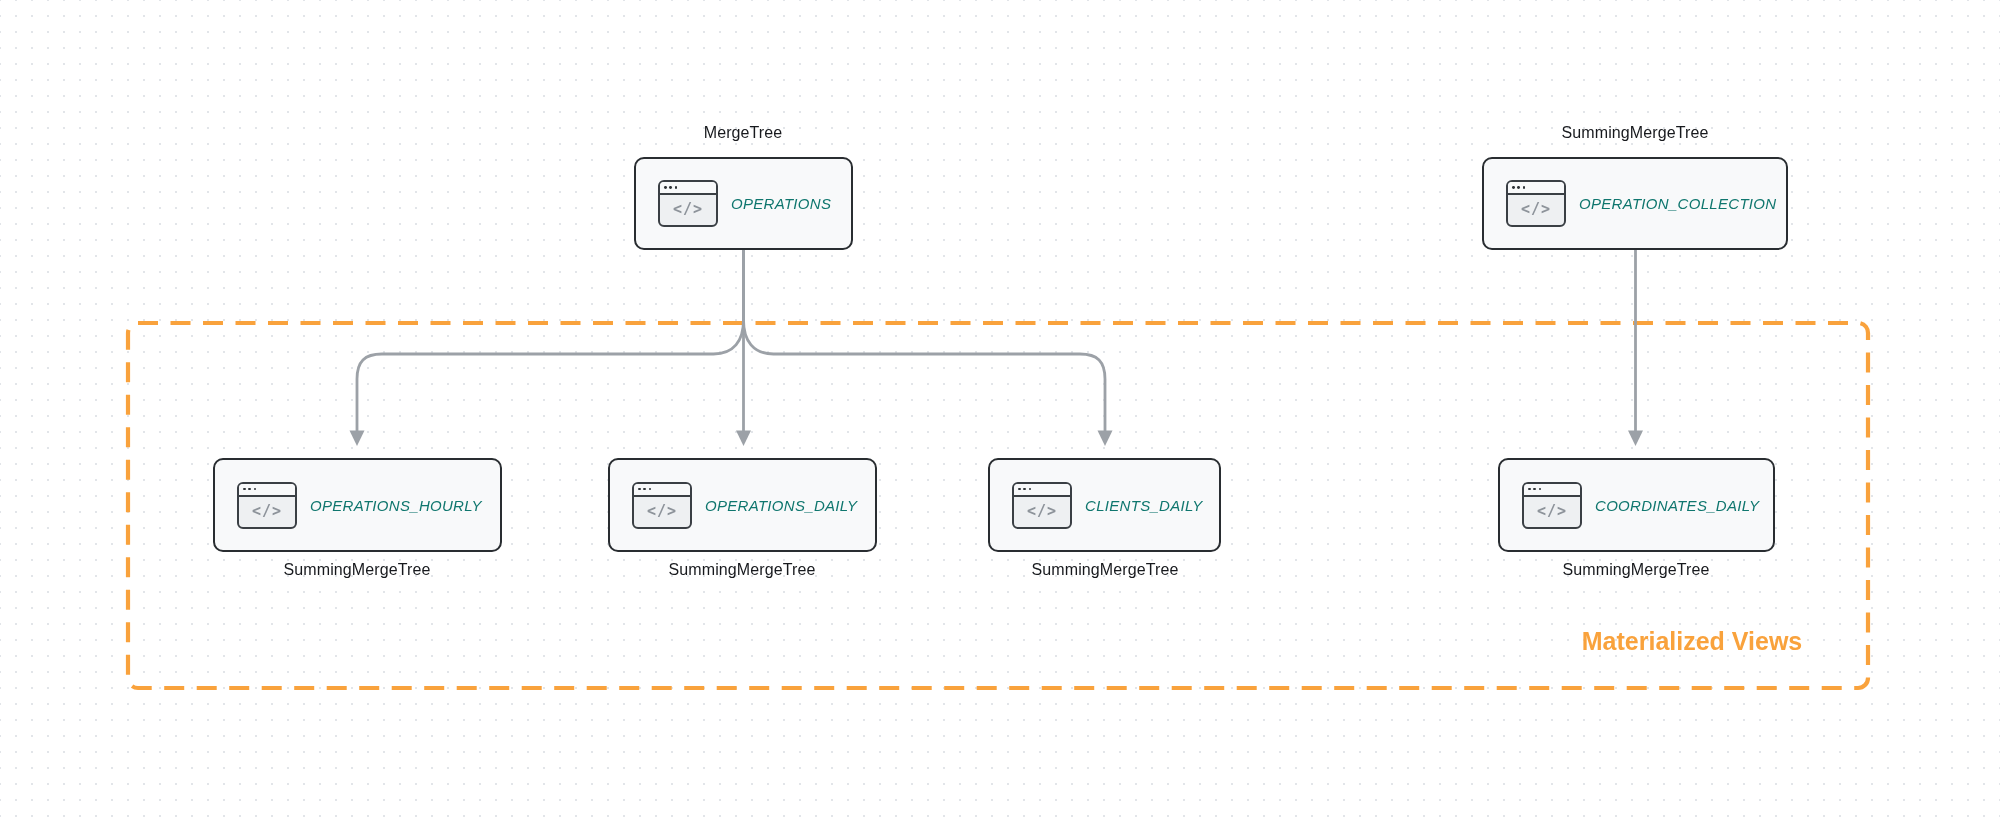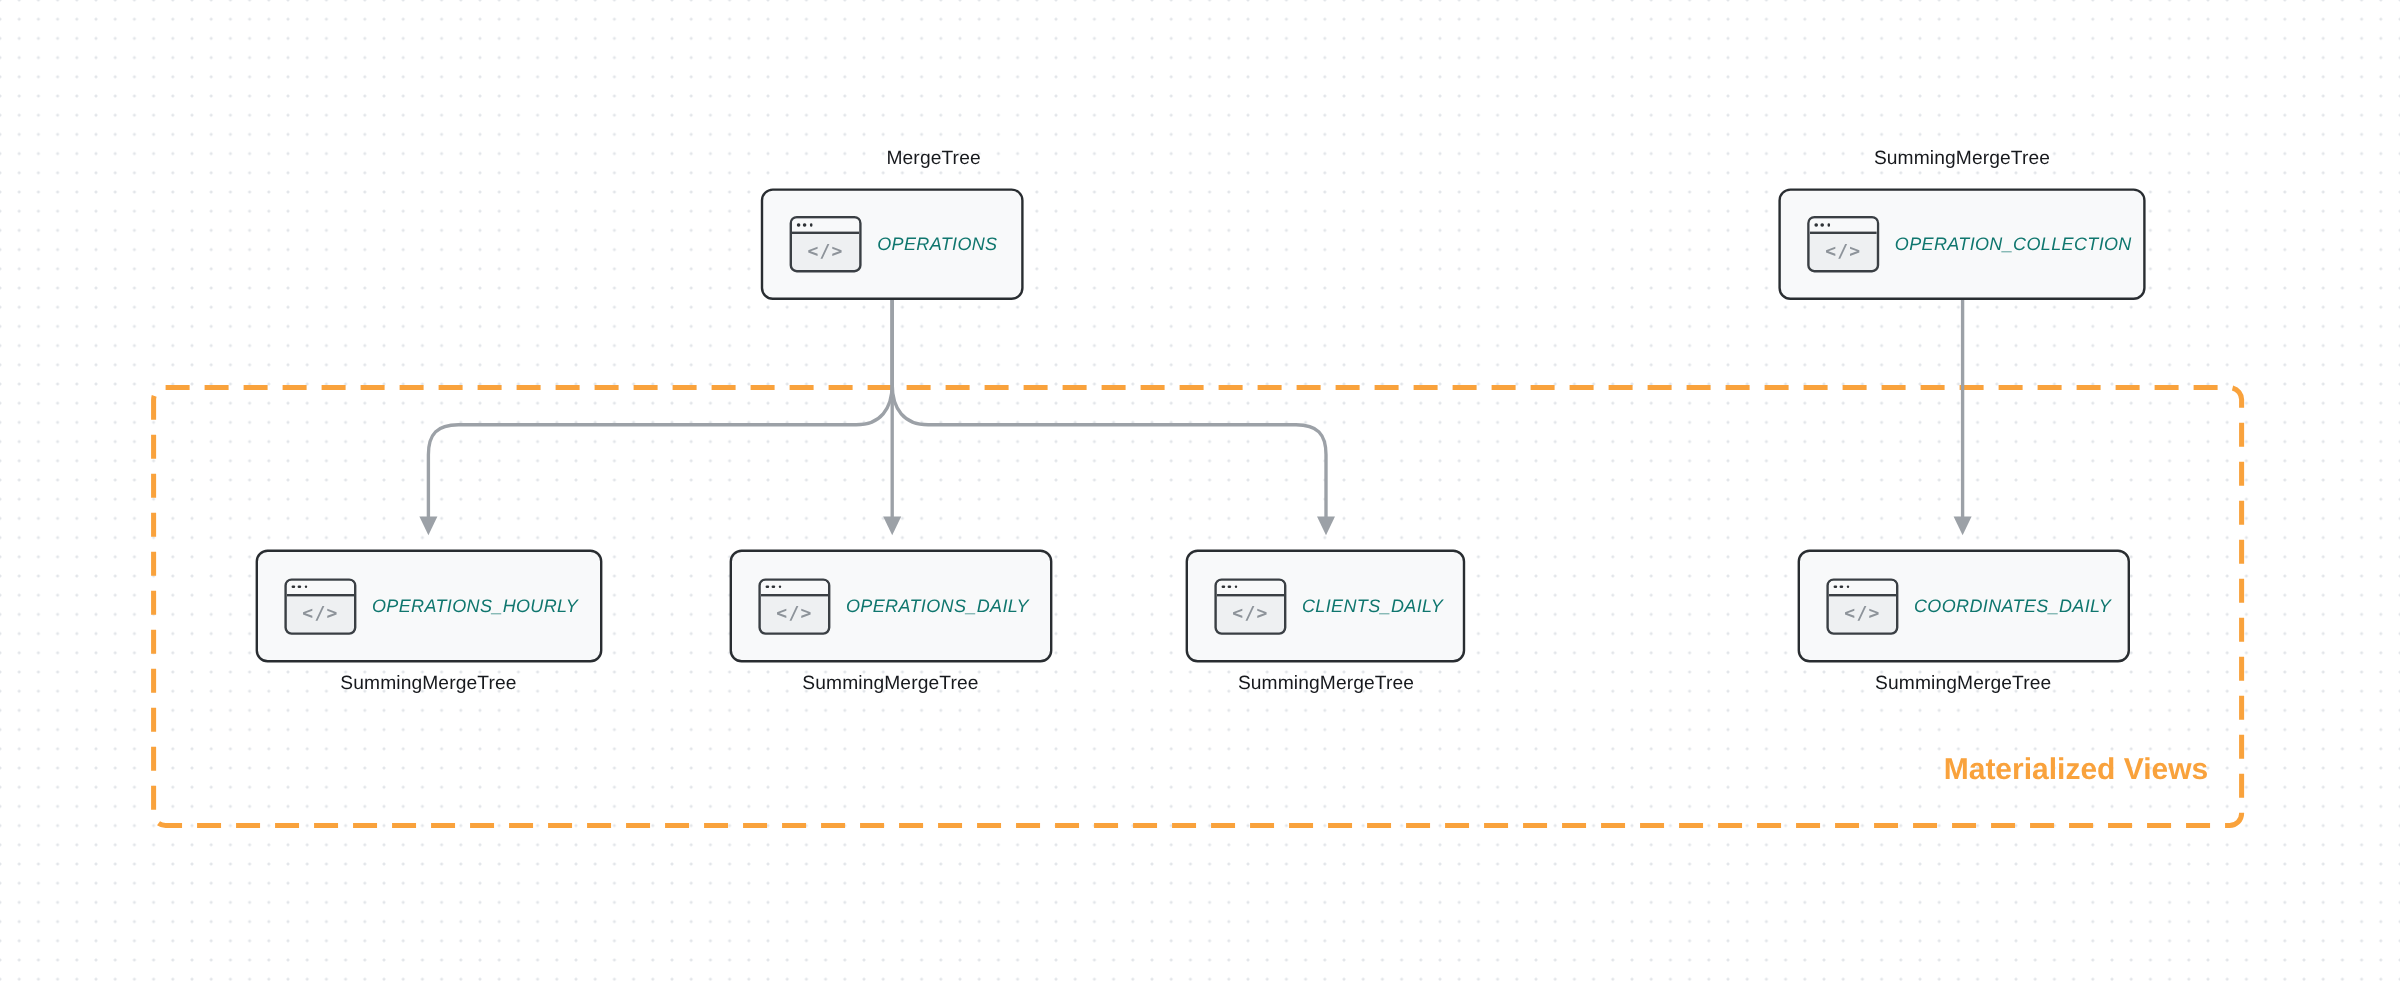--- a/index.html
+++ b/index.html
@@ -61,21 +61,21 @@
       <path d="M1635.5 250 L1635.5 431"></path>
     </g>
     <g fill="#9CA1A7">
       <polygon points="349.5,430.5 364.5,430.5 357,446"></polygon>
       <polygon points="736,430.5 751,430.5 743.5,446"></polygon>
       <polygon points="1097.5,430.5 1112.5,430.5 1105,446"></polygon>
       <polygon points="1628,430.5 1643,430.5 1635.5,446"></polygon>
     </g>
   </svg>
 
-  <div class="engine" style="left:778px; top:124px;">MergeTree</div>
+  <div class="engine" style="left:743px; top:124px;">MergeTree</div>
   <div class="engine" style="left:1635px; top:124px;">SummingMergeTree</div>
   <div class="engine" style="left:357px; top:561px;">SummingMergeTree</div>
   <div class="engine" style="left:742px; top:561px;">SummingMergeTree</div>
   <div class="engine" style="left:1105px; top:561px;">SummingMergeTree</div>
   <div class="engine" style="left:1636px; top:561px;">SummingMergeTree</div>
 
   <div class="node" style="left:634px; top:157px; width:219px; height:93px;">
     <div class="win-icon">
       <div class="bar">
           <span class="dot"></span>
@@ -140,15 +140,15 @@
       <div class="bar">
           <span class="dot"></span>
           <span class="dot"></span>
           <span class="dot"></span>
         </div>
       <div class="glyph">&lt;/&gt;</div>
     </div>
     <div class="node-name">COORDINATES_DAILY</div>
   </div>
 
-  <div class="group-label" style="left:1730px; top:627px;">Materialized Views</div>
+  <div class="group-label" style="left:1692px; top:627px;">Materialized Views</div>
 
 </div>
 
 </body></html>

